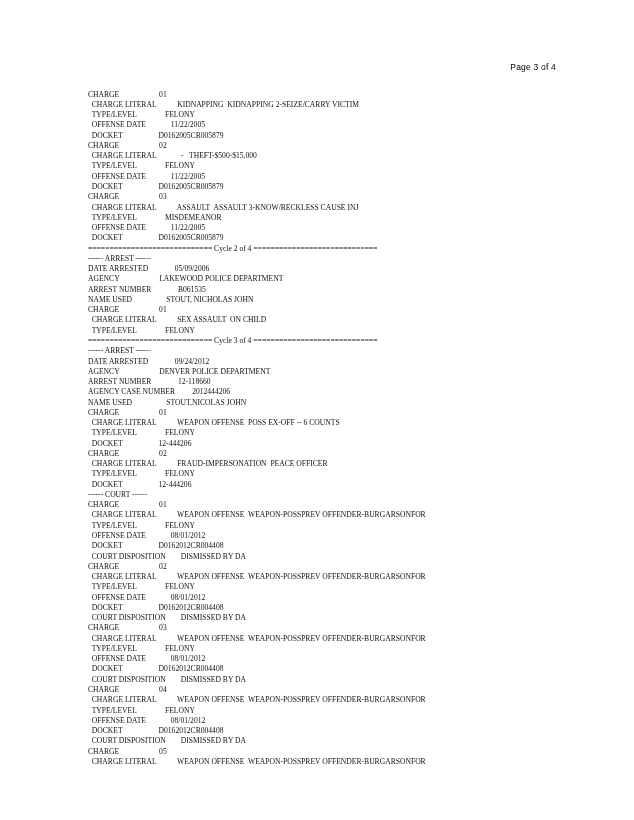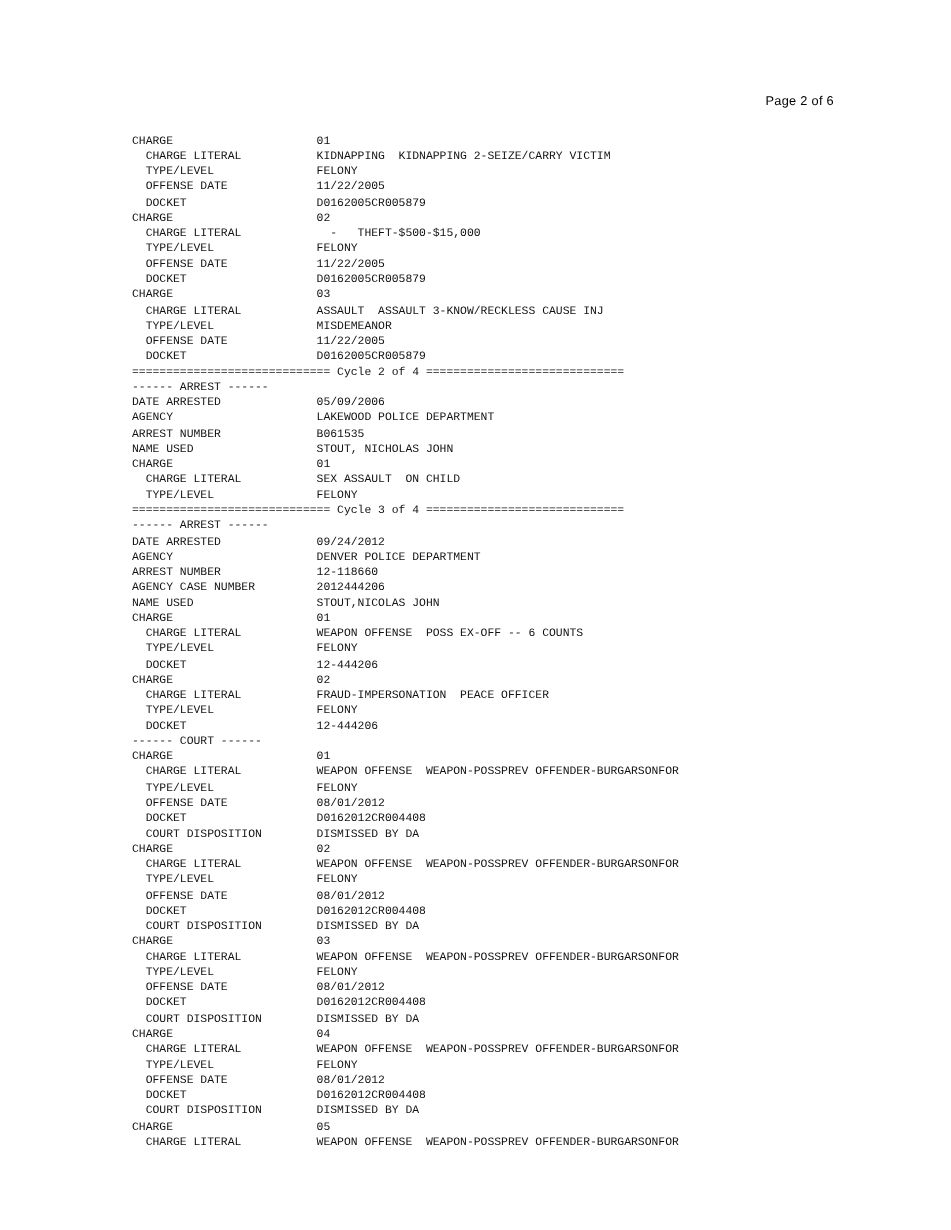--- a/index.html
+++ b/index.html
@@ -28,34 +28,34 @@
     font-family: "Liberation Sans", sans-serif;
     font-size: 8.5px;
     color: #000;
     letter-spacing: 0.2px;
   }
   .report {
     position: absolute;
     top: 82px;
     left: 88px;
     width: 470px;
-    font-family: Liberation Mono, monospace;
+    font-family: Liberation Serif, serif;
     font-size: 7.6px;
     line-height: 10.27px;
     white-space: pre;
     color: #111;
     letter-spacing: 0px;
   }
   .report .line {
     white-space: pre;
     min-height: 10.27px;
   }
 </style>
 </head>
 <body>
 
 <div class="page">
 
-  <div class="page-header">Page 2 of 6</div>
+  <div class="page-header">Page 3 of 4</div>
 
   <pre class="report"><div class="line">CHARGE                     01</div><div class="line">  CHARGE LITERAL           KIDNAPPING  KIDNAPPING 2-SEIZE/CARRY VICTIM</div><div class="line">  TYPE/LEVEL               FELONY</div><div class="line">  OFFENSE DATE             11/22/2005</div><div class="line">  DOCKET                   D0162005CR005879</div><div class="line">CHARGE                     02</div><div class="line">  CHARGE LITERAL             -   THEFT-$500-$15,000</div><div class="line">  TYPE/LEVEL               FELONY</div><div class="line">  OFFENSE DATE             11/22/2005</div><div class="line">  DOCKET                   D0162005CR005879</div><div class="line">CHARGE                     03</div><div class="line">  CHARGE LITERAL           ASSAULT  ASSAULT 3-KNOW/RECKLESS CAUSE INJ</div><div class="line">  TYPE/LEVEL               MISDEMEANOR</div><div class="line">  OFFENSE DATE             11/22/2005</div><div class="line">  DOCKET                   D0162005CR005879</div><div class="line">============================= Cycle 2 of 4 =============================</div><div class="line">------ ARREST ------</div><div class="line">DATE ARRESTED              05/09/2006</div><div class="line">AGENCY                     LAKEWOOD POLICE DEPARTMENT</div><div class="line">ARREST NUMBER              B061535</div><div class="line">NAME USED                  STOUT, NICHOLAS JOHN</div><div class="line">CHARGE                     01</div><div class="line">  CHARGE LITERAL           SEX ASSAULT  ON CHILD</div><div class="line">  TYPE/LEVEL               FELONY</div><div class="line">============================= Cycle 3 of 4 =============================</div><div class="line">------ ARREST ------</div><div class="line">DATE ARRESTED              09/24/2012</div><div class="line">AGENCY                     DENVER POLICE DEPARTMENT</div><div class="line">ARREST NUMBER              12-118660</div><div class="line">AGENCY CASE NUMBER         2012444206</div><div class="line">NAME USED                  STOUT,NICOLAS JOHN</div><div class="line">CHARGE                     01</div><div class="line">  CHARGE LITERAL           WEAPON OFFENSE  POSS EX-OFF -- 6 COUNTS</div><div class="line">  TYPE/LEVEL               FELONY</div><div class="line">  DOCKET                   12-444206</div><div class="line">CHARGE                     02</div><div class="line">  CHARGE LITERAL           FRAUD-IMPERSONATION  PEACE OFFICER</div><div class="line">  TYPE/LEVEL               FELONY</div><div class="line">  DOCKET                   12-444206</div><div class="line">------ COURT ------</div><div class="line">CHARGE                     01</div><div class="line">  CHARGE LITERAL           WEAPON OFFENSE  WEAPON-POSSPREV OFFENDER-BURGARSONFOR</div><div class="line">  TYPE/LEVEL               FELONY</div><div class="line">  OFFENSE DATE             08/01/2012</div><div class="line">  DOCKET                   D0162012CR004408</div><div class="line">  COURT DISPOSITION        DISMISSED BY DA</div><div class="line">CHARGE                     02</div><div class="line">  CHARGE LITERAL           WEAPON OFFENSE  WEAPON-POSSPREV OFFENDER-BURGARSONFOR</div><div class="line">  TYPE/LEVEL               FELONY</div><div class="line">  OFFENSE DATE             08/01/2012</div><div class="line">  DOCKET                   D0162012CR004408</div><div class="line">  COURT DISPOSITION        DISMISSED BY DA</div><div class="line">CHARGE                     03</div><div class="line">  CHARGE LITERAL           WEAPON OFFENSE  WEAPON-POSSPREV OFFENDER-BURGARSONFOR</div><div class="line">  TYPE/LEVEL               FELONY</div><div class="line">  OFFENSE DATE             08/01/2012</div><div class="line">  DOCKET                   D0162012CR004408</div><div class="line">  COURT DISPOSITION        DISMISSED BY DA</div><div class="line">CHARGE                     04</div><div class="line">  CHARGE LITERAL           WEAPON OFFENSE  WEAPON-POSSPREV OFFENDER-BURGARSONFOR</div><div class="line">  TYPE/LEVEL               FELONY</div><div class="line">  OFFENSE DATE             08/01/2012</div><div class="line">  DOCKET                   D0162012CR004408</div><div class="line">  COURT DISPOSITION        DISMISSED BY DA</div><div class="line">CHARGE                     05</div><div class="line">  CHARGE LITERAL           WEAPON OFFENSE  WEAPON-POSSPREV OFFENDER-BURGARSONFOR</div></pre>
 
 </div>
 
 </body></html>

